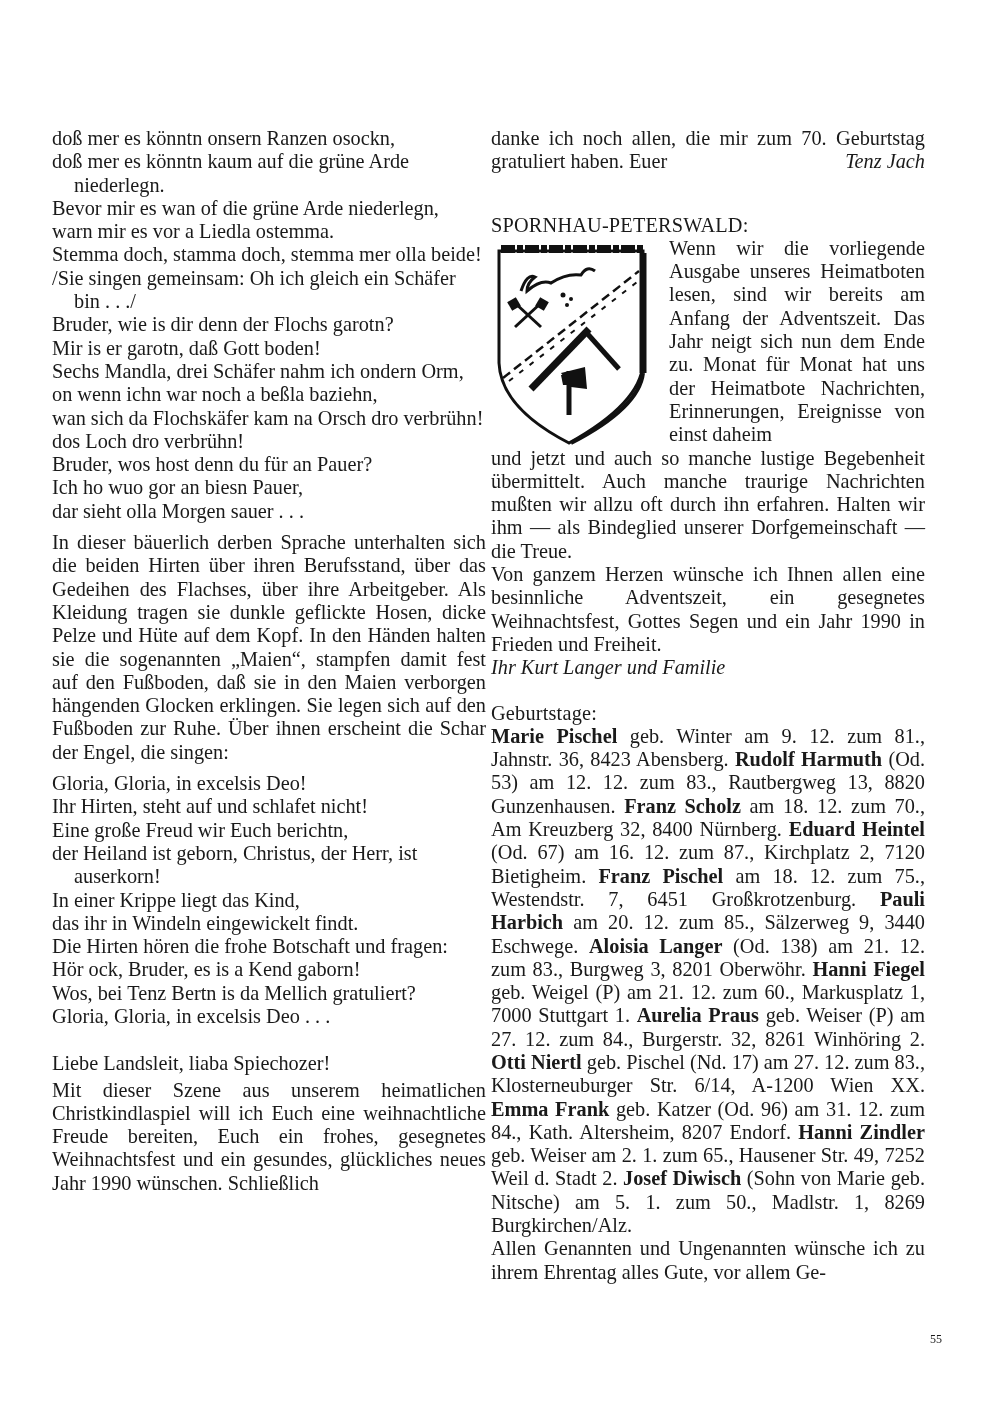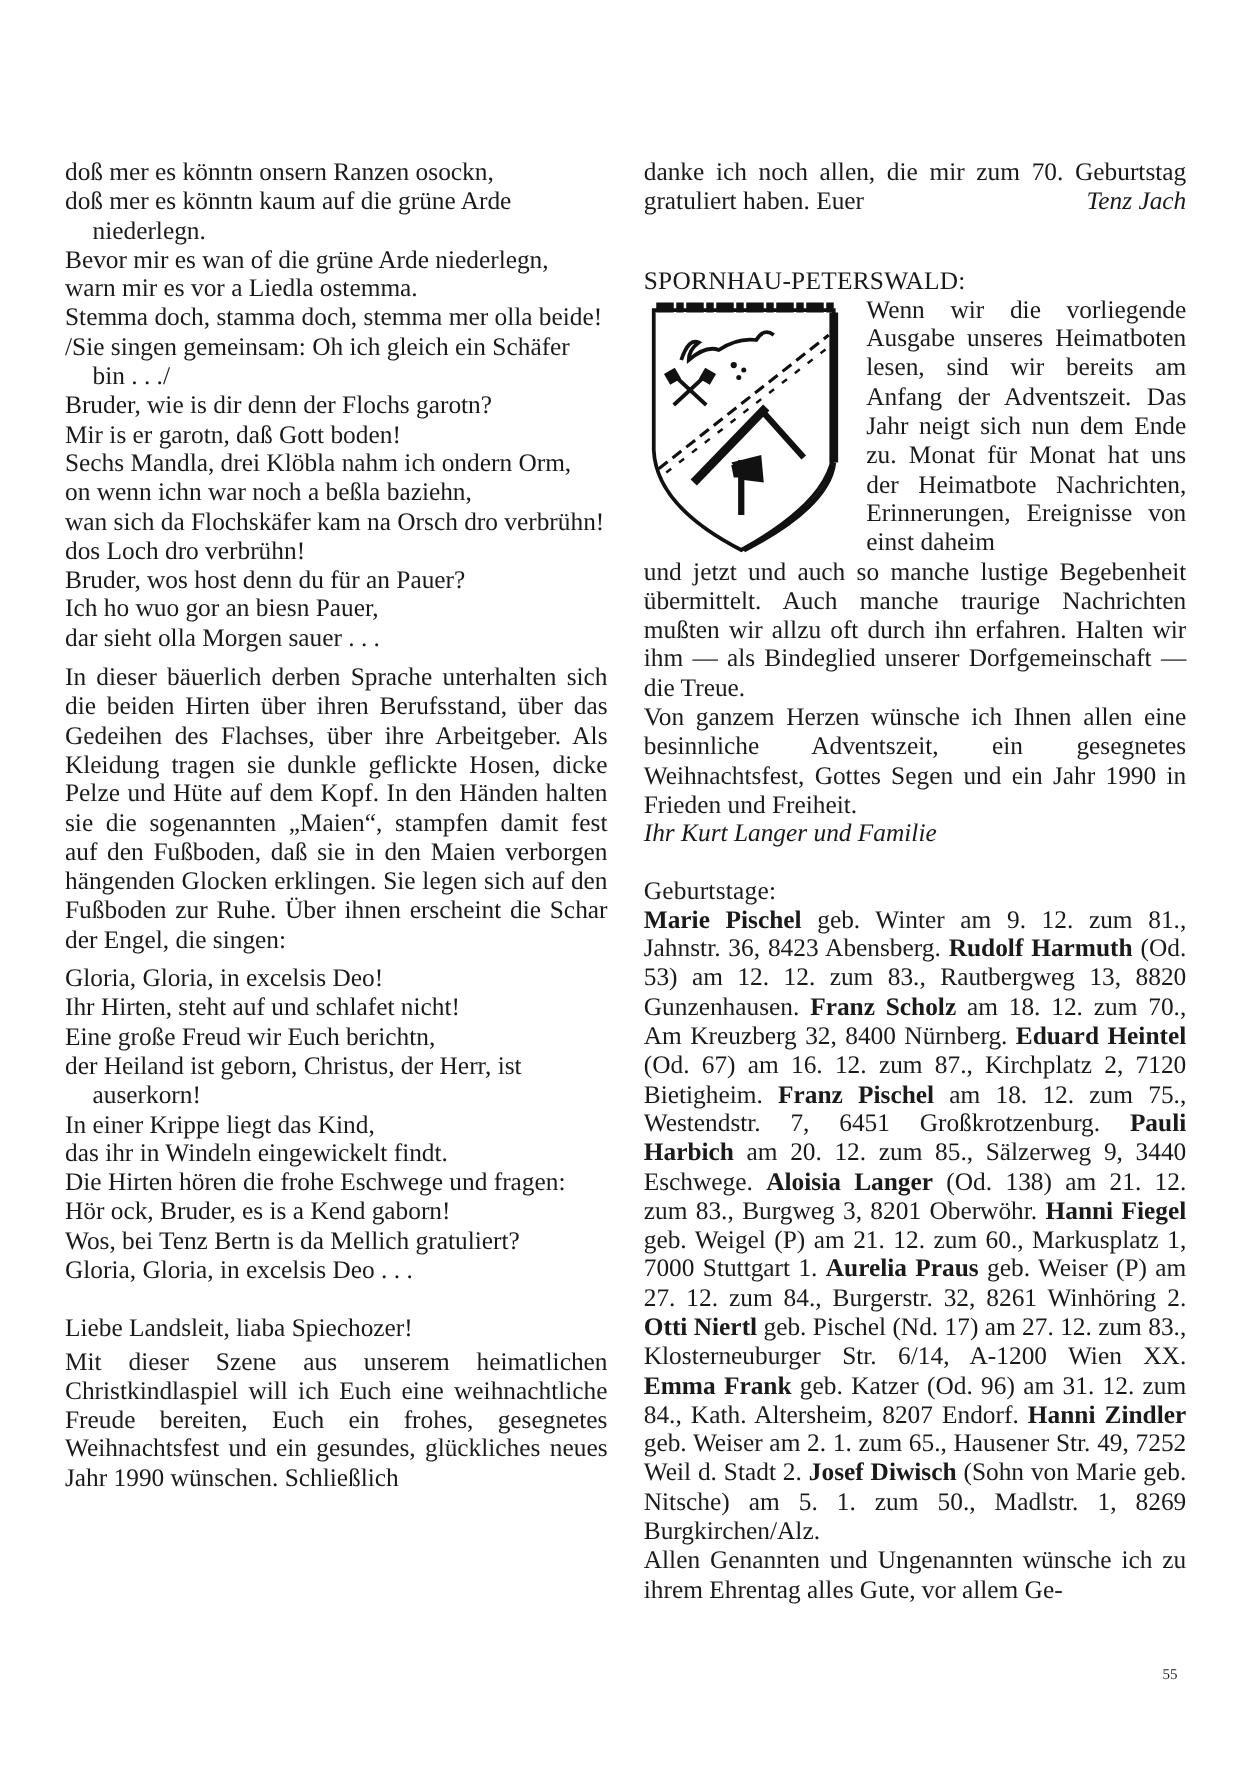--- a/index.html
+++ b/index.html
@@ -5,67 +5,67 @@
     html, body { margin: 0; padding: 0; background: #ffffff; }
     body {
       width: 1000px; height: 1413px; position: relative; overflow: hidden;
       font-family: "Liberation Serif", "DejaVu Serif", serif;
       color: #1a1a1a;
       font-size: 20.3px;
       line-height: 23.3px;
     }
     .col { position: absolute; top: 127px; }
     .left { left: 52px; width: 434px; }
-    .right { left: 515px; width: 434px; }
+    .right { left: 491px; width: 434px; }
     .verse p { margin: 0; padding-left: 22px; text-indent: -22px; }
     .prose { margin: 0; text-align: justify; hyphens: manual; }
     .gap-s { height: 8px; }
     .gap-l { height: 24px; }
     .sig-row { display: flex; justify-content: space-between; }
     .italic { font-style: italic; }
     .right-align { margin: 0; }
     .heading { font-weight: normal; margin: 0; letter-spacing: 0.2px; }
-    .arms-wrap { display: flex; align-items: center; }
+    .arms-wrap { display: flex; align-items: flex-end; }
     .arms { width: 164px; height: 204px; flex: none; margin-right: 14px; margin-top: 1px; }
     .arms-text { flex: 1; margin: 0; text-align: justify; }
     b { font-weight: bold; }
     .pagenum { position: absolute; left: 930px; top: 1328px; font-size: 12px; }
   </style>
 </head>
 <body>
 
 <div class="col left">
   <div class="verse">
     <p>doß mer es könntn onsern Ranzen osockn,</p>
     <p>doß mer es könntn kaum auf die grüne Arde niederlegn.</p>
     <p>Bevor mir es wan of die grüne Arde niederlegn,</p>
     <p>warn mir es vor a Liedla ostemma.</p>
     <p>Stemma doch, stamma doch, stemma mer olla beide!</p>
     <p>/Sie singen gemeinsam: Oh ich gleich ein Schäfer bin . . ./</p>
     <p>Bruder, wie is dir denn der Flochs garotn?</p>
     <p>Mir is er garotn, daß Gott boden!</p>
-    <p>Sechs Mandla, drei Klöbla nahm ich ondern Orm,</p>
+    <p>Sechs Mandla, drei Schäfer nahm ich ondern Orm,</p>
     <p>on wenn ichn war noch a beßla baziehn,</p>
     <p>wan sich da Flochskäfer kam na Orsch dro verbrühn!</p>
     <p>dos Loch dro verbrühn!</p>
     <p>Bruder, wos host denn du für an Pauer?</p>
     <p>Ich ho wuo gor an biesn Pauer,</p>
     <p>dar sieht olla Morgen sauer . . .</p>
   </div>
   <div class="gap-s"></div>
   <p class="prose">In dieser bäuerlich derben Sprache unterhalten sich die beiden Hirten über ihren Berufsstand, über das Gedeihen des Flachses, über ihre Ar­beitgeber. Als Kleidung tragen sie dunkle ge­flickte Hosen, dicke Pelze und Hüte auf dem Kopf. In den Händen halten sie die sogenann­ten „Maien“, stampfen damit fest auf den Fuß­boden, daß sie in den Maien verborgen hän­genden Glocken erklingen. Sie legen sich auf den Fußboden zur Ruhe. Über ihnen erscheint die Schar der Engel, die singen:</p>
   <div class="gap-s"></div>
   <div class="verse">
     <p>Gloria, Gloria, in excelsis Deo!</p>
     <p>Ihr Hirten, steht auf und schlafet nicht!</p>
     <p>Eine große Freud wir Euch berichtn,</p>
     <p>der Heiland ist geborn, Christus, der Herr, ist auserkorn!</p>
     <p>In einer Krippe liegt das Kind,</p>
     <p>das ihr in Windeln eingewickelt findt.</p>
-    <p>Die Hirten hören die frohe Eschwege und fragen:</p>
+    <p>Die Hirten hören die frohe Botschaft und fragen:</p>
     <p>Hör ock, Bruder, es is a Kend gaborn!</p>
     <p>Wos, bei Tenz Bertn is da Mellich gratuliert?</p>
     <p>Gloria, Gloria, in excelsis Deo . . .</p>
   </div>
   <div class="gap-l"></div>
   <p class="prose" style="margin-bottom:3px;">Liebe Landsleit, liaba Spiechozer!</p>
   <p class="prose">Mit dieser Szene aus unserem heimatlichen Christkindlaspiel will ich Euch eine weihnacht­liche Freude bereiten, Euch ein frohes, geseg­netes Weihnachtsfest und ein gesundes, glück­liches neues Jahr 1990 wünschen. Schließlich</p>
 </div>
 
 <div class="col right">

